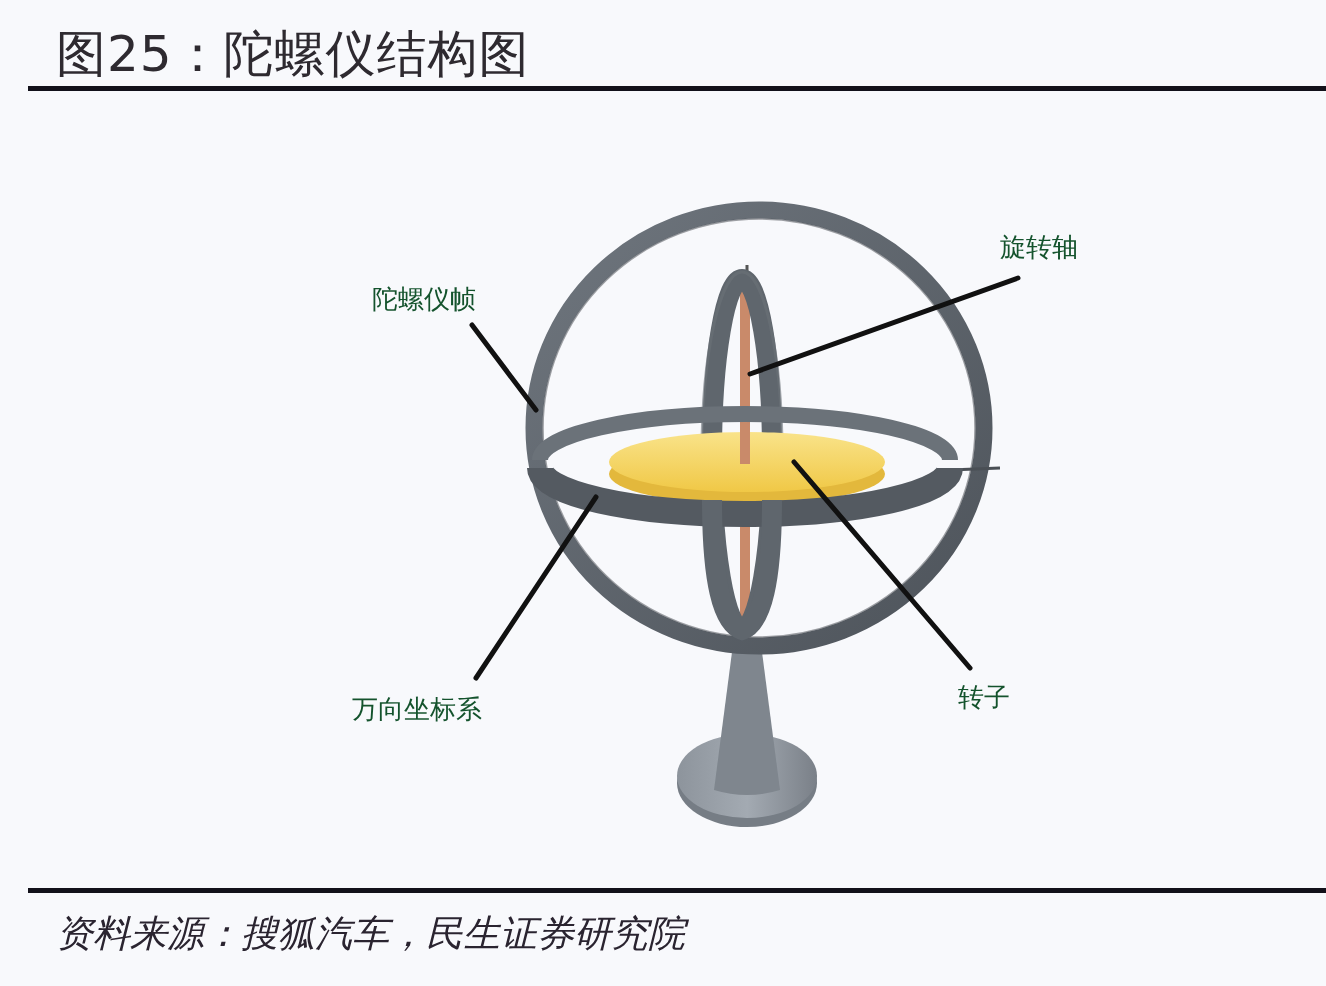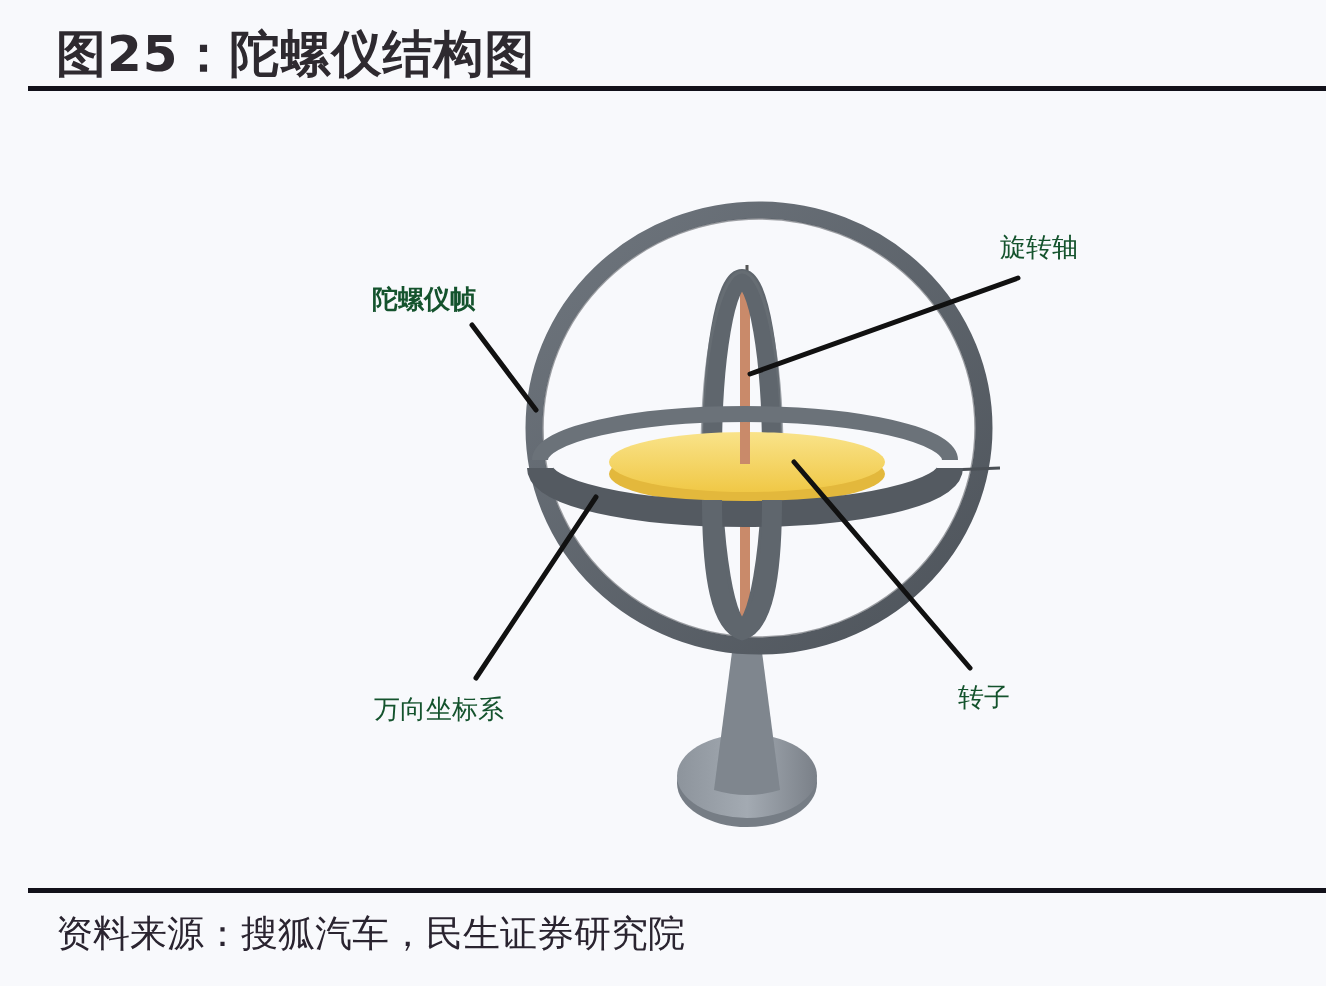--- a/index.html
+++ b/index.html
@@ -4,34 +4,34 @@
   <style>
     html, body { margin: 0; padding: 0; }
     body {
       width: 1326px; height: 986px; overflow: hidden;
       background: #f8f9fc;
       font-family: "DejaVu Sans", "Liberation Sans", sans-serif;
       position: relative;
     }
     .title {
       position: absolute; left: 56px; top: 22px;
-      font-size: 50px; font-weight: bold; color: #2e2a30;
+      font-size: 50px; font-weight: normal; color: #2e2a30;
       letter-spacing: 1px; line-height: 64px;
     }
     .rule-top {
       position: absolute; left: 28px; right: 0; top: 86px;
       height: 5px; background: #12111a;
     }
     .rule-bottom {
       position: absolute; left: 28px; right: 0; top: 888px;
       height: 5px; background: #12111a;
     }
     .source {
       position: absolute; left: 56px; top: 906px;
-      font-size: 37px; color: #2a2430; line-height: 56px;
+      font-size: 37px; color: #2a2430; line-height: 56px; font-style: italic;
     }
     .figure {
       position: absolute; left: 0; top: 0; width: 1326px; height: 986px;
     }
     .label {
       position: absolute; font-size: 26px; color: #14532d; line-height: 34px;
       white-space: nowrap;
     }
   </style>
 </head>
@@ -93,20 +93,20 @@
     <path d="M712 500 Q712 620 742 630 Q772 620 772 500" fill="none" stroke="#5f666d" stroke-width="20"></path>
 
     <g stroke="#111111" stroke-width="5" stroke-linecap="round">
       <line x1="472" y1="325" x2="536" y2="410"></line>
       <line x1="1018" y1="278" x2="750" y2="374"></line>
       <line x1="596" y1="497" x2="476" y2="678"></line>
       <line x1="794" y1="462" x2="970" y2="668"></line>
     </g>
   </svg>
 
-  <div class="label" style="left:372px; top:282px;font-weight:bold;">陀螺仪帧</div>
+  <div class="label" style="left:372px; top:282px;">陀螺仪帧</div>
   <div class="label" style="left:1000px; top:230px;">旋转轴</div>
-  <div class="label" style="left:374px; top:692px;">万向坐标系</div>
+  <div class="label" style="left:352px; top:692px;">万向坐标系</div>
   <div class="label" style="left:958px; top:682px;font-family:Liberation Mono, monospace;">转子</div>
 </div>
 
 <div class="rule-bottom"></div>
 <div class="source">资料来源：搜狐汽车，民生证券研究院</div>
 
 </body></html>

